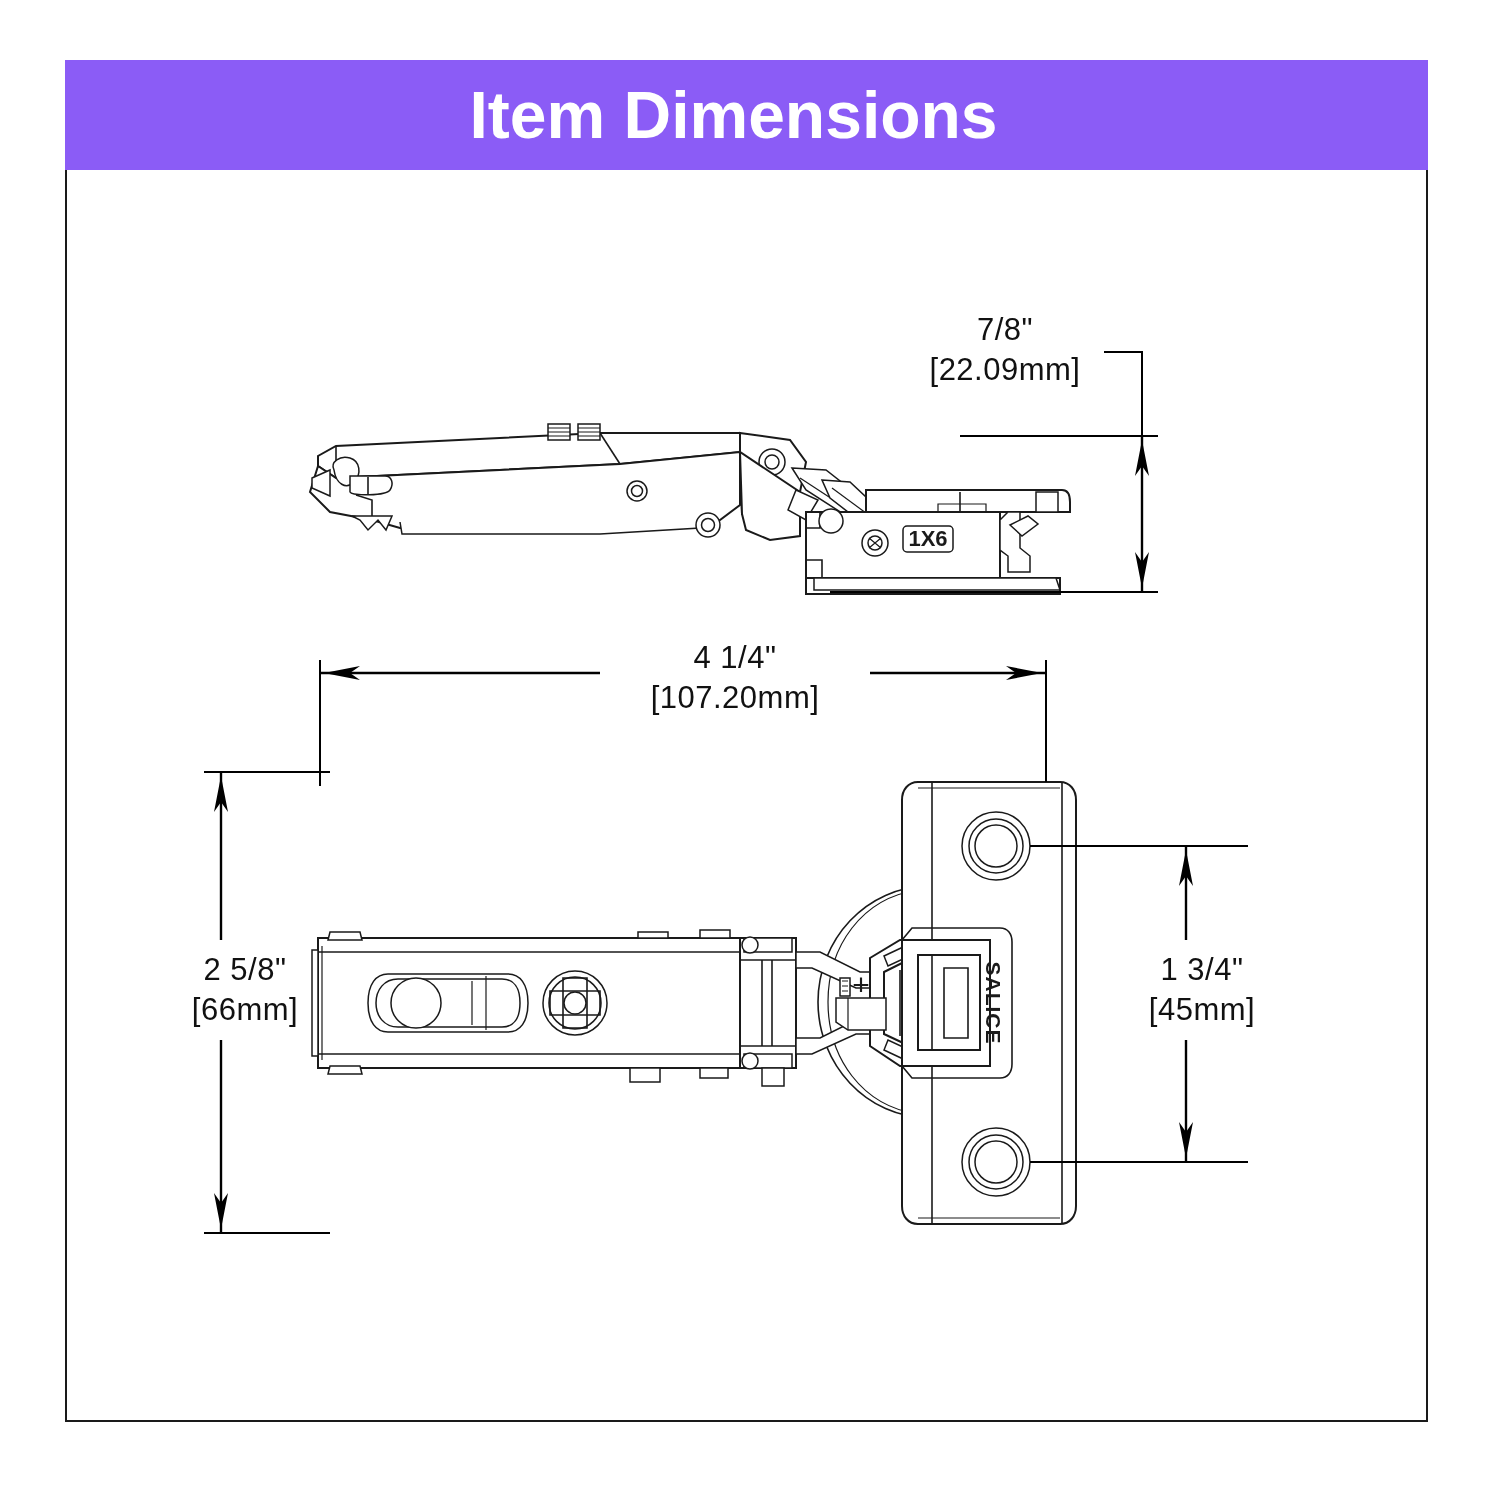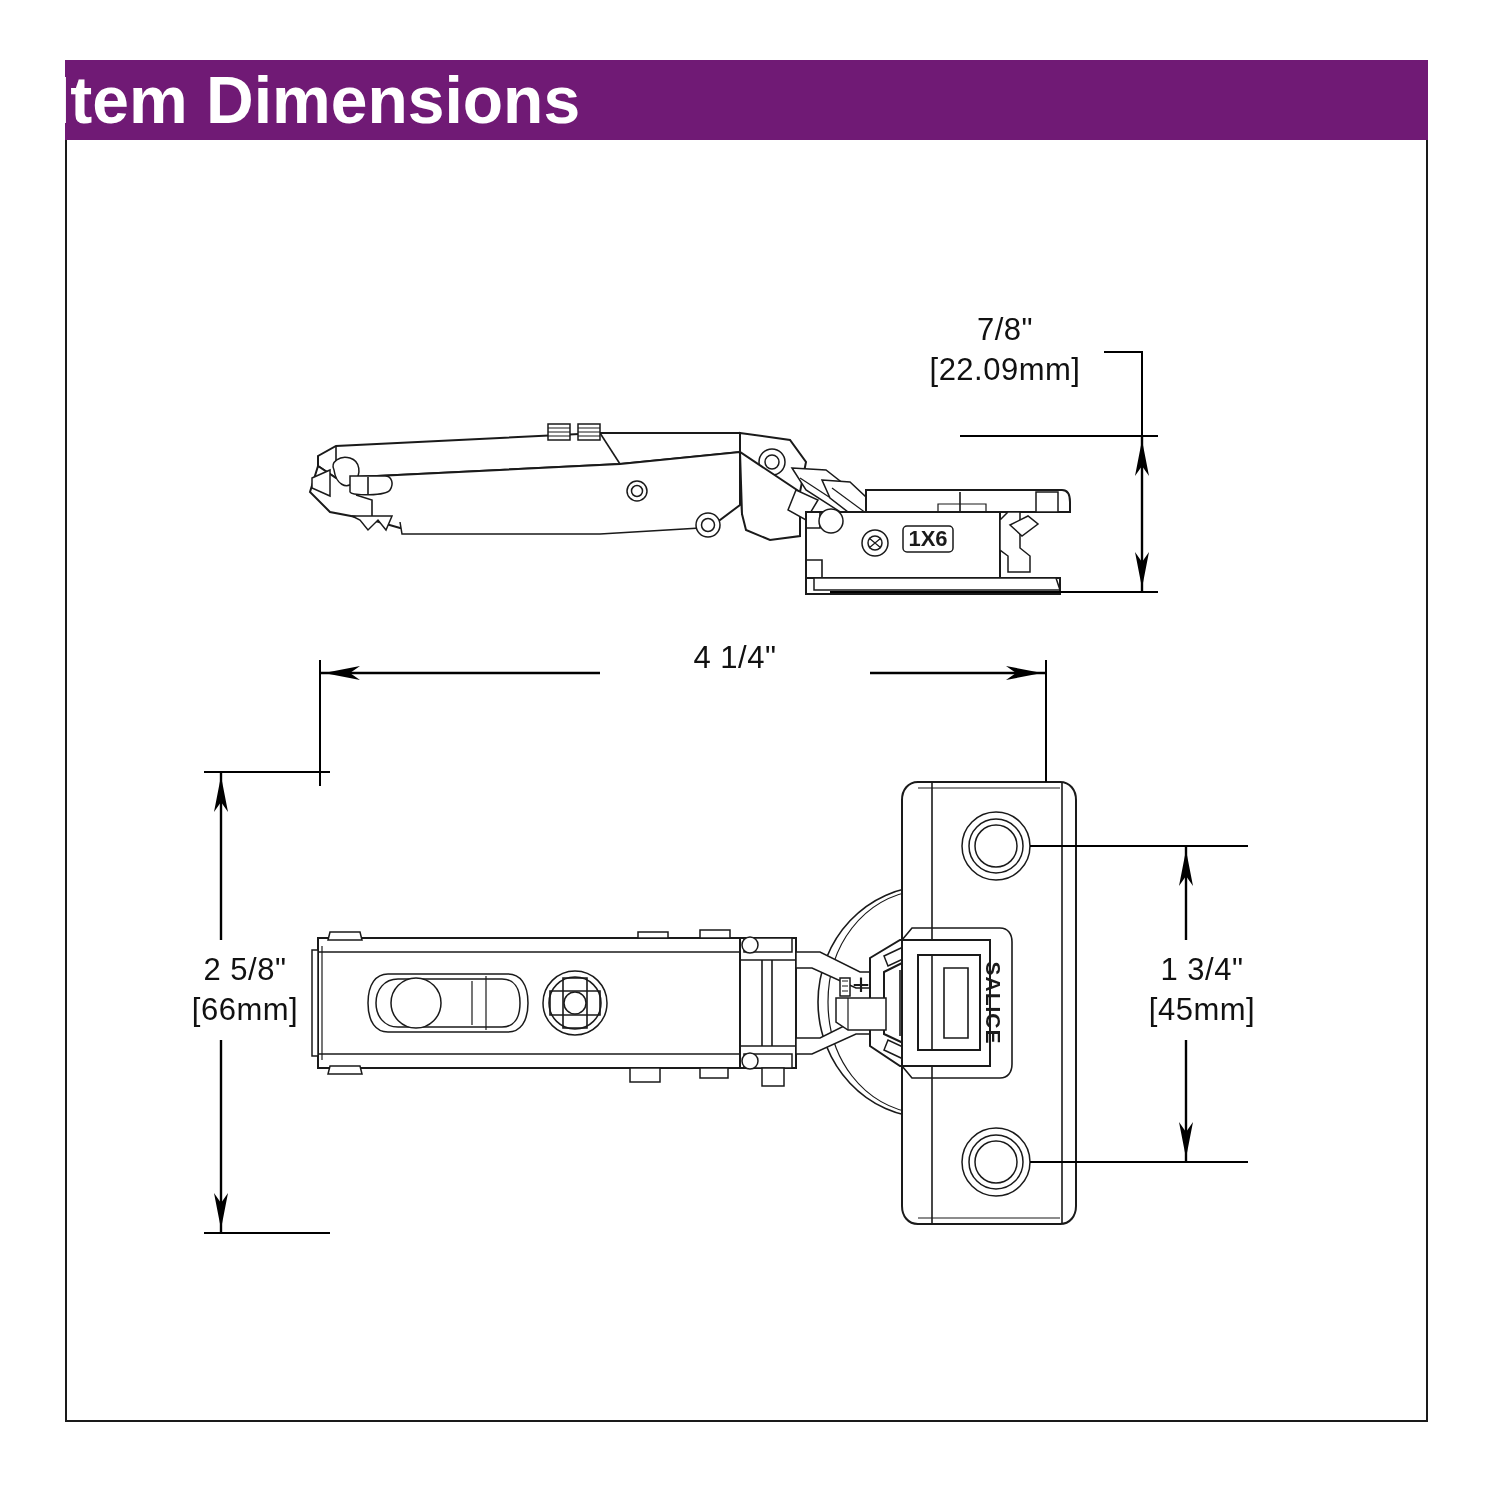--- a/index.html
+++ b/index.html
@@ -24,25 +24,25 @@
     width: 1363px;
     height: 1362px;
     border: 2px solid #1a1a1a;
     box-sizing: border-box;
   }
   #title-banner {
     position: absolute;
     left: 65px;
     top: 60px;
     width: 1363px;
-    height: 80px;
-    background: #701a75;
+    height: 110px;
+    background: #8b5cf6;
     display: flex;
     align-items: center;
-    justify-content: flex-start;
+    justify-content: center;
     box-sizing: border-box;
   }
   #title-text {
     color: #ffffff;
     font-size: 66px;
     font-weight: bold;
     letter-spacing: 0px;
     line-height: 1;
     font-family: "Liberation Sans", sans-serif;
     transform: translateX(-13px);
@@ -90,20 +90,21 @@
     <span id="title-text">Item Dimensions</span>
   </div>
 
   <div class="dim-label" style="left:900px; top:310px; width:210px;">
     <span class="l1">7/8"</span>
     <span class="l2">[22.09mm]</span>
   </div>
 
   <div class="dim-label" style="left:605px; top:638px; width:260px;">
     <span class="l1">4 1/4"</span>
+    <span class="l2">[107.20mm]</span>
   </div>
 
   <div class="dim-label" style="left:165px; top:950px; width:160px;">
     <span class="l1">2 5/8"</span>
     <span class="l2">[66mm]</span>
   </div>
 
   <div class="dim-label" style="left:1122px; top:950px; width:160px;">
     <span class="l1">1 3/4"</span>
     <span class="l2">[45mm]</span>

